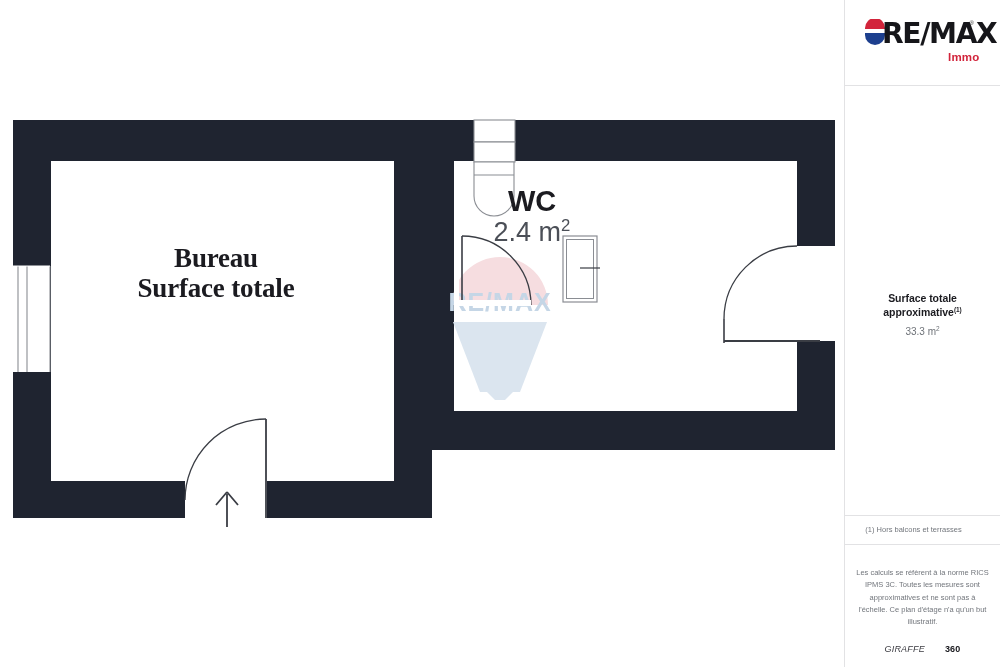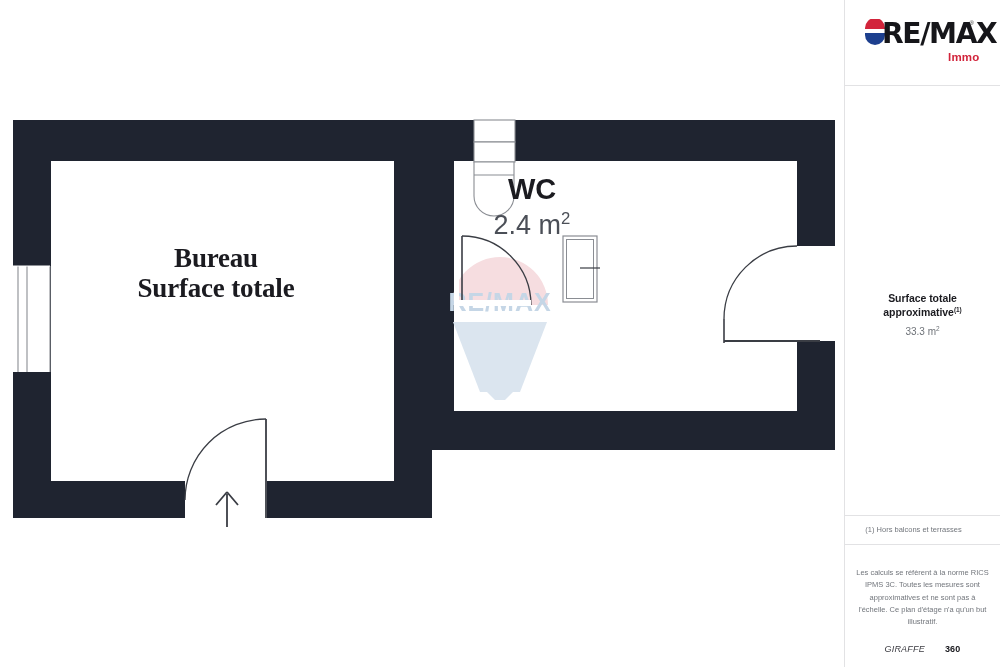--- a/index.html
+++ b/index.html
@@ -66,22 +66,22 @@
     width: 300px;
   }
   #label-bureau .rl-name { font-size: 27px; font-family: Liberation Serif, serif; }
   #label-bureau .rl-area { font-size: 27px; margin-top: 7px; }
 
   #label-wc {
     left: 462px;
     top: 173px;
     width: 140px;
   }
-  #label-wc .rl-name { font-size: 29px; }
-  #label-wc .rl-area { font-size: 27px; margin-top: 5px; }
+  #label-wc .rl-name { font-size: 29px; margin-top: 12px; }
+  #label-wc .rl-area { font-size: 27px; }
 
   
   .sidebar {
     position: relative;
     width: 156px;
     height: 667px;
     background: #ffffff;
     border-left: 1px solid #e2e2e4;
     box-sizing: border-box;
     display: flex;

